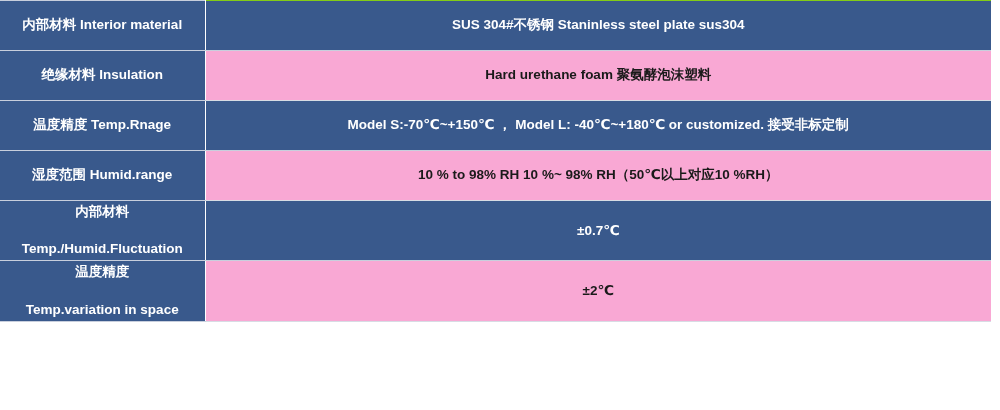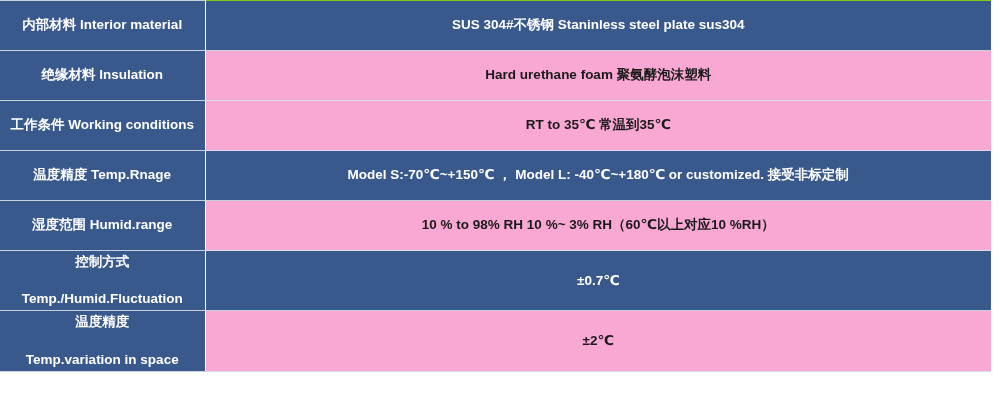--- a/index.html
+++ b/index.html
@@ -84,39 +84,33 @@
         <td class="value-cell band-blue">SUS 304#不锈钢 Staninless steel plate sus304</td>
       </tr>
       <tr>
         <td class="label-cell">
           <span class="label-line">绝缘材料 Insulation</span>
         </td>
         <td class="value-cell band-white">Hard urethane foam 聚氨酵泡沫塑料</td>
       </tr>
       <tr>
         <td class="label-cell">
-          <span class="label-line">工作条件 Working conditions</span>
-        </td>
-        <td class="value-cell band-white">RT to 35℃ 常温到35℃</td>
-      </tr>
-      <tr>
-        <td class="label-cell">
           <span class="label-line">温度精度 Temp.Rnage</span>
         </td>
         <td class="value-cell band-blue">Model S:-70℃~+150℃ ，  Model L: -40℃~+180℃ or customized. 接受非标定制</td>
       </tr>
       <tr>
         <td class="label-cell">
           <span class="label-line">湿度范围 Humid.range</span>
         </td>
-        <td class="value-cell band-white">10 % to 98% RH 10 %~ 3% RH（60℃以上对应10 %RH）</td>
+        <td class="value-cell band-white">10 % to 98% RH 10 %~ 98% RH（50℃以上对应10 %RH）</td>
       </tr>
       <tr>
         <td class="label-cell">
-          <span class="label-line">控制方式</span>
+          <span class="label-line">内部材料</span>
           <span class="label-line">Temp./Humid.Fluctuation</span>
         </td>
         <td class="value-cell band-blue">±0.7℃</td>
       </tr>
       <tr>
         <td class="label-cell">
           <span class="label-line">温度精度</span>
           <span class="label-line">Temp.variation in space</span>
         </td>
         <td class="value-cell band-white">±2℃</td>

